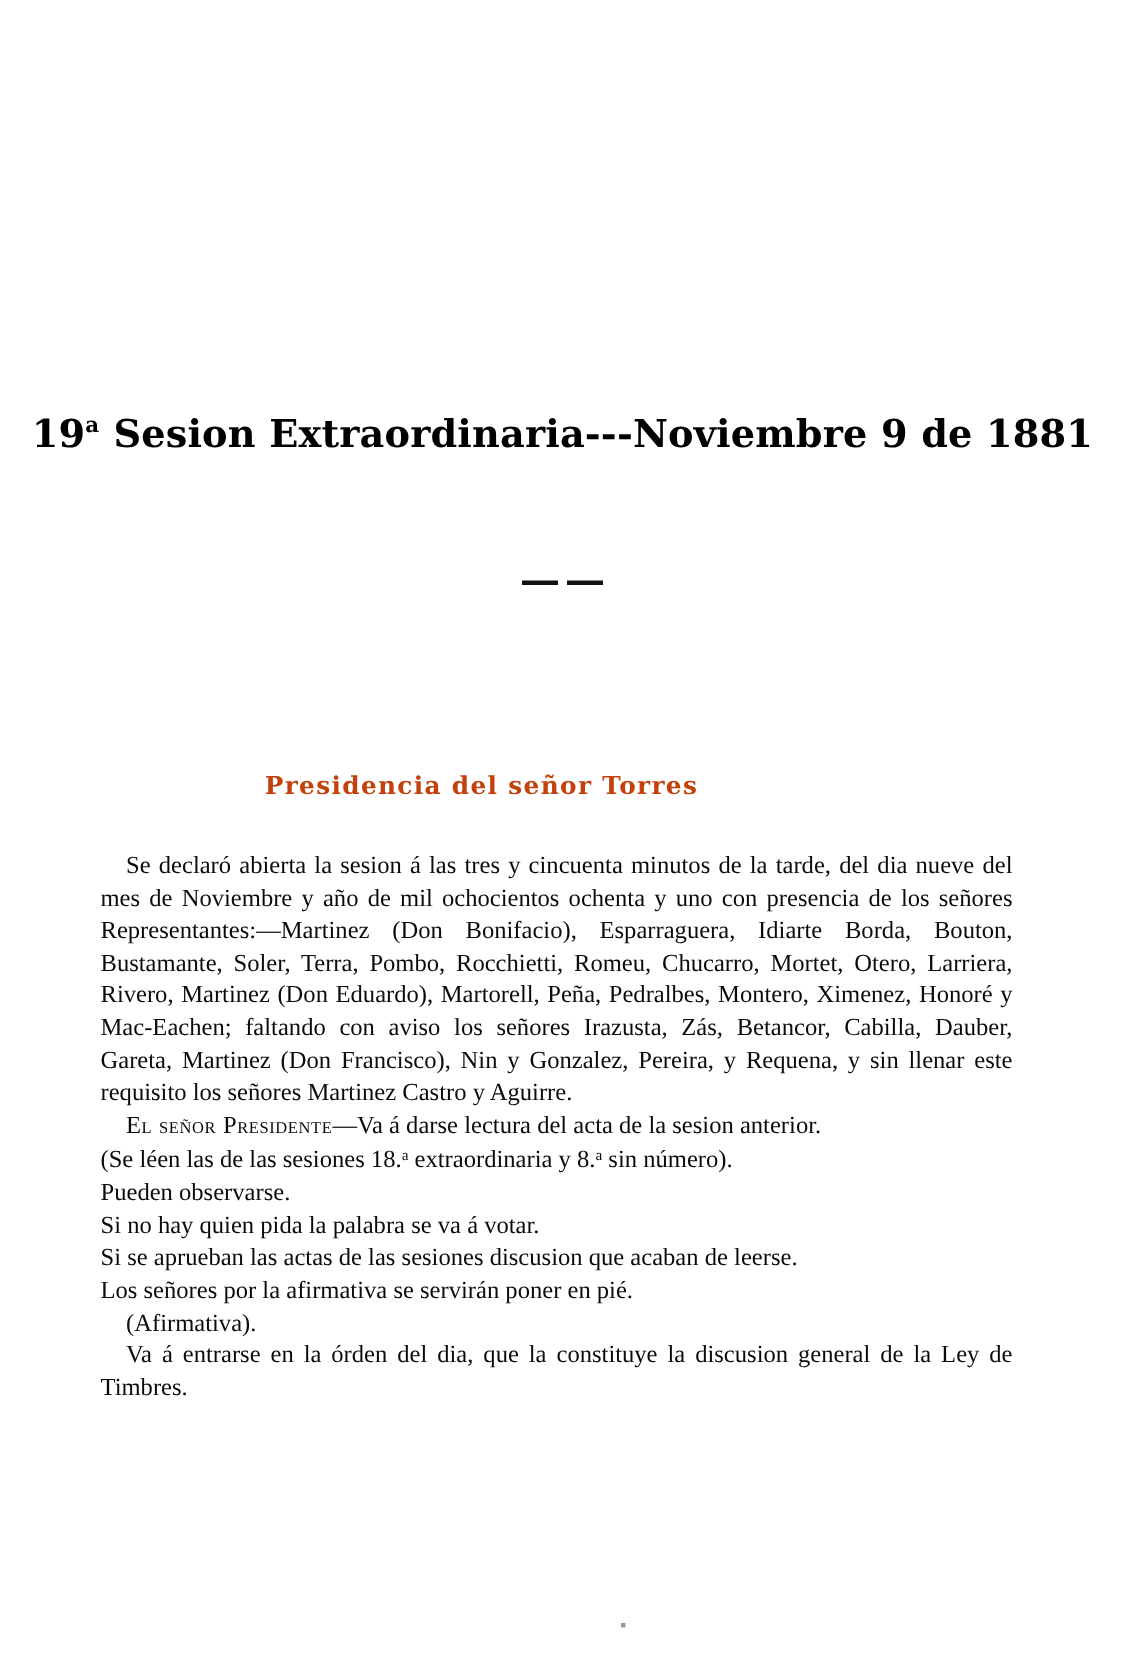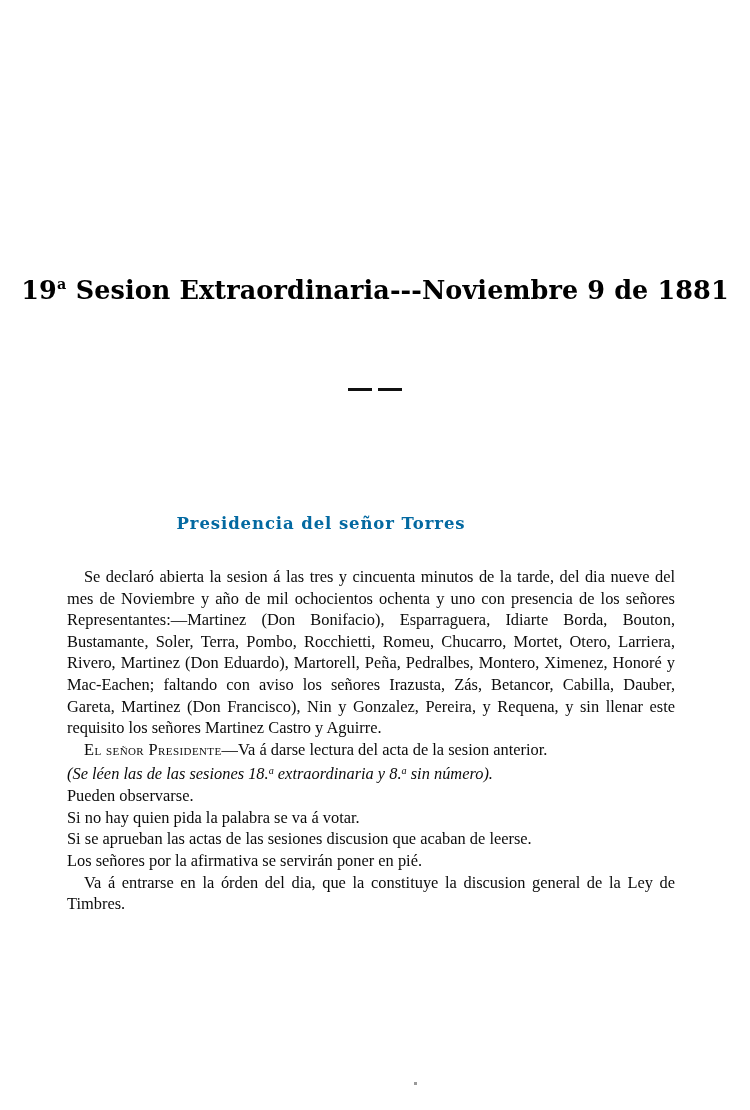--- a/index.html
+++ b/index.html
@@ -64,21 +64,21 @@
   .presidency {
     position: absolute;
     top: 500px;
     left: 0;
     width: 642px;
     text-align: center;
     font-family: "DejaVu Serif", "Liberation Serif", serif;
     font-weight: 700;
     font-size: 16.5px;
     letter-spacing: 0.9px;
-    color: #0369a1;
+    color: #c2410c;
     white-space: nowrap;
   }
 
   
   .body-block {
     position: absolute;
     top: 566px;
     left: 67px;
     width: 608px;
     font-size: 16.4px;
@@ -102,21 +102,20 @@
   }
   .line.flush {
     text-indent: 0;
   }
 
   .smallcaps {
     font-variant: small-caps;
     letter-spacing: 0.4px;
   }
   .ital {
-    font-style: italic;
   }
   .ord-sup {
     font-size: 0.62em;
     vertical-align: 0.52em;
   }
 
   
   .just-block {
     text-align: justify;
     text-align-last: left;
@@ -154,20 +153,21 @@
     <p class="line flush ital"><span>(Se léen las de las sesiones 18.</span><span class="ord-sup">a</span><span> extraordinaria y 8.</span><span class="ord-sup">a</span><span> sin número).</span></p>
 
     <p class="line flush">Pueden observarse.</p>
 
     <p class="line flush">Si no hay quien pida la palabra se va á votar.</p>
 
     <p class="line flush">Si se aprueban las actas de las sesiones discusion que acaban de leerse.</p>
 
     <p class="line flush">Los señores por la afirmativa se servirán poner en pié.</p>
 
+    <p class="line ital">(Afirmativa).</p>
 
     <p class="para just-block">Va á entrarse en la órden del dia, que la constituye la discusion general de la Ley de Timbres.</p>
 
 
 
   </div>
 
   <div class="speck"></div>
 
 </div>

